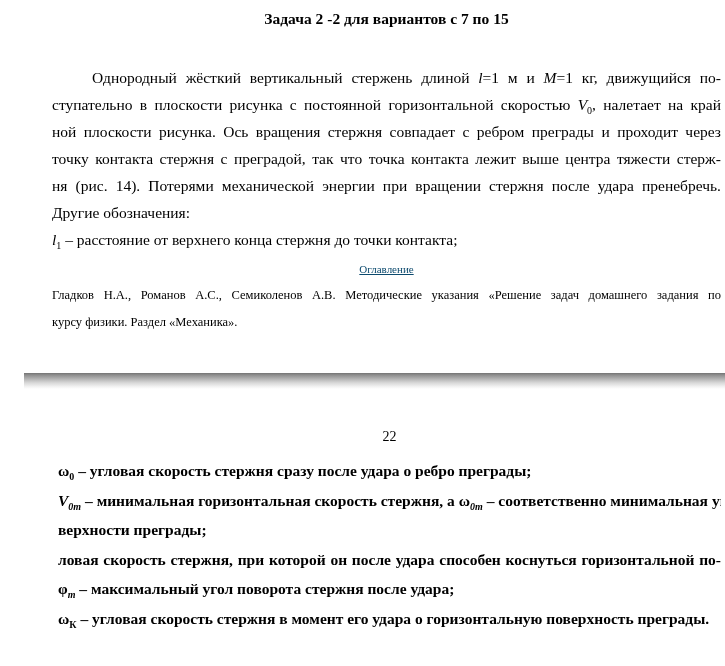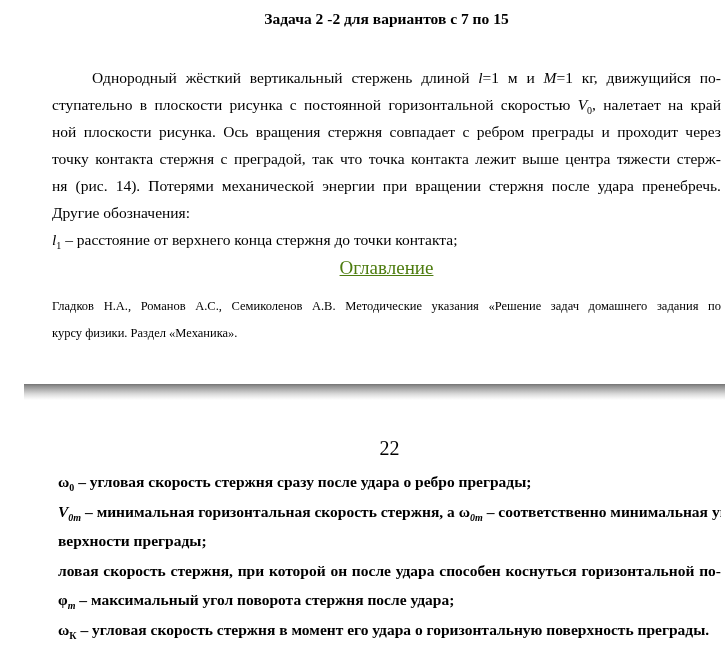--- a/index.html
+++ b/index.html
@@ -23,38 +23,38 @@
     height: 27px; line-height: 27px;
     white-space: nowrap; overflow: hidden;
   }
   .align-justify { text-align: justify; text-align-last: justify; }
   .align-left { text-align: left; text-align-last: left; }
   .indented { text-indent: 40px; }
   sub { font-size: 10px; line-height: 0; }
   .it { font-style: italic; }
 
   .toc-row { text-align: center; margin-top: 6px; height: 18px; line-height: 18px; }
-  .toc-link { color: #4d7c0f; font-size: 19px; text-decoration: underline; cursor: pointer; }
+  .toc-link { color: #0c4a6e; font-size: 11px; text-decoration: underline; cursor: pointer; }
 
-  .footer-lines { font-size: 12.5px; margin-top: 16px; }
+  .footer-lines { font-size: 12.5px; margin-top: 5px; }
   .footer-lines .line { height: 27px; line-height: 27px; }
 
   
   .page-separator {
     margin-top: 37px;
     width: 725px; height: 16px;
     background: linear-gradient(to bottom,
       #737373 0%, #8d8d8d 12%, #b5b5b5 38%, #d9d9d9 62%, #f2f2f2 85%, #ffffff 100%);
   }
 
   
   .page2 { padding: 0 28px 0 34px; }
   .page-number {
     margin-top: 39px; height: 18px; line-height: 18px;
-    text-align: center; font-size: 20px;
+    text-align: center; font-size: 14px;
   }
   .body-lines.p2 { margin-top: 10px; }
   .body-lines.p2 .line { height: 29.5px; line-height: 29.5px; font-weight: bold; }
 </style>
 </head>
 <body>
 
 <div class="doc">
 
   <section class="page1">

